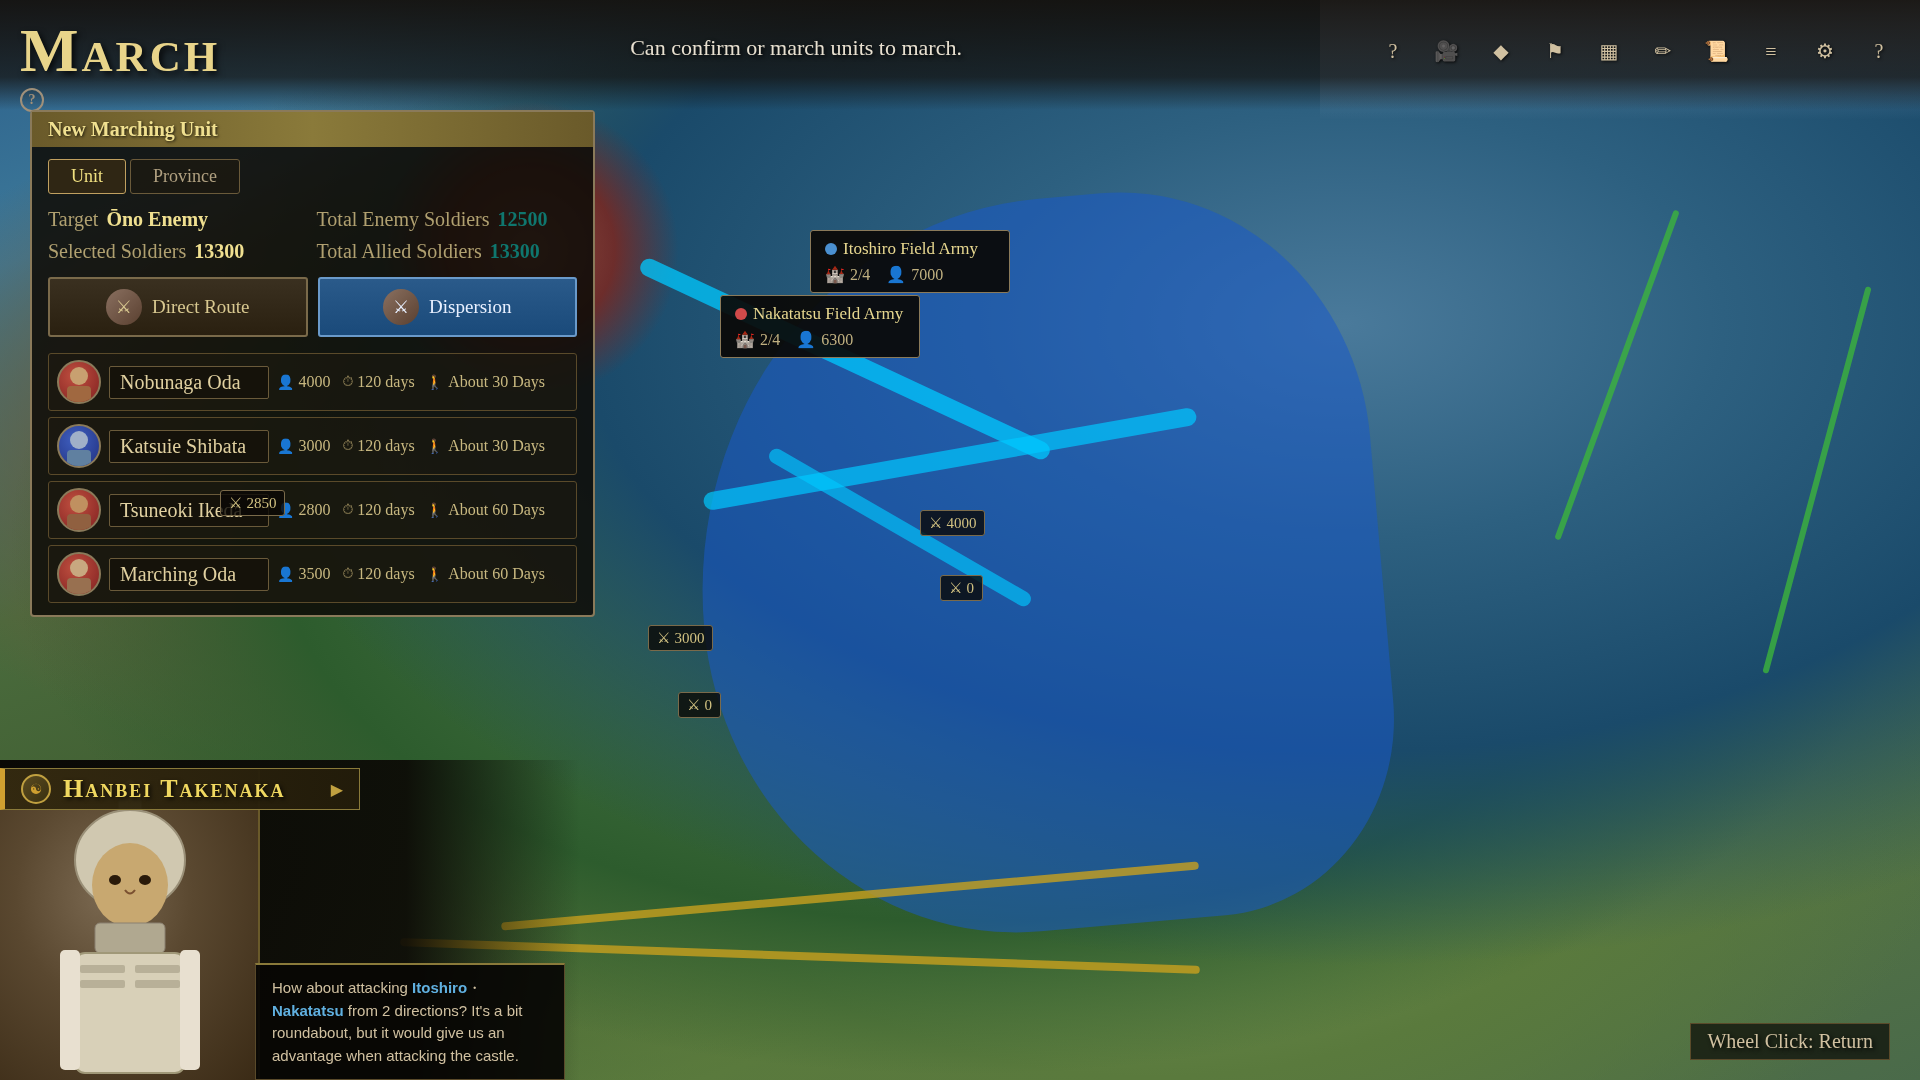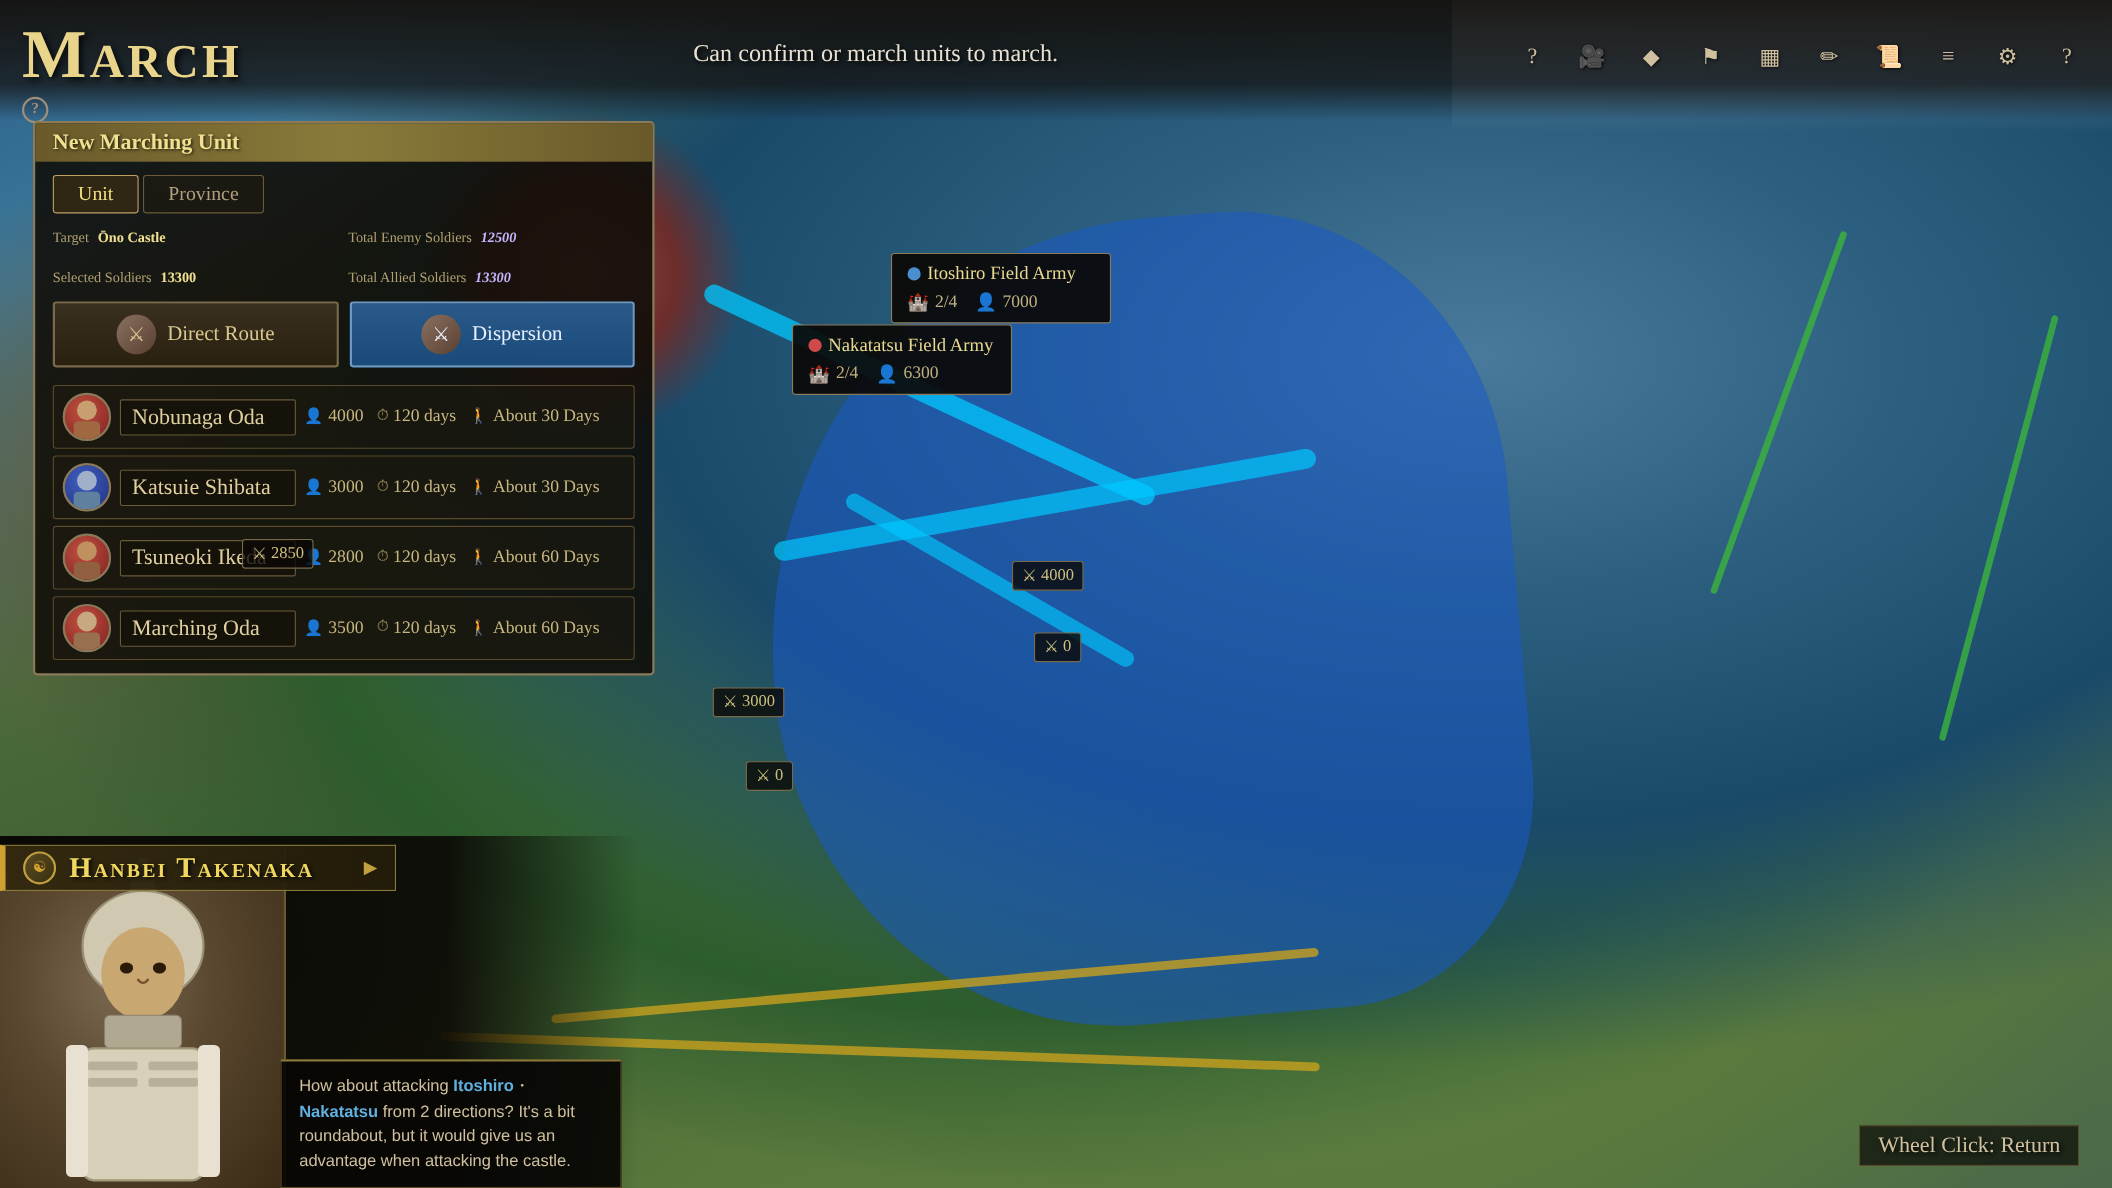--- a/index.html
+++ b/index.html
@@ -149,23 +149,23 @@
     .tab.inactive {
       background: rgba(30,25,15,0.6);
       border-color: #6a5a3a;
       color: #b0a080;
     }
 
     
     .target-info {
       display: grid;
       grid-template-columns: 1fr 1fr;
-      gap: 20px 8px;
+      gap: 9px 8px;
       margin-bottom: 14px;
-      font-size: 13px;
+      font-size: 20px;
       color: #d8c8a0;
     }
 
     .target-row {
       display: flex;
       gap: 8px;
       align-items: center;
     }
 
     .target-label {
@@ -177,23 +177,22 @@
       color: #f0e090;
       font-weight: bold;
     }
 
     .stat-label {
       color: #b0a070;
       white-space: nowrap;
     }
 
     .stat-value {
-      color: #c4b5fd;
+      color: #0f766e;
       font-weight: bold;
-      font-style: italic;
     }
 
     
     .route-buttons {
       display: flex;
       gap: 10px;
       margin-bottom: 16px;
     }
 
     .route-btn {
@@ -458,21 +457,21 @@
   <div class="panel-content">
 
     <div class="tabs">
       <div class="tab active">Unit</div>
       <div class="tab inactive">Province</div>
     </div>
 
     <div class="target-info">
       <div class="target-row">
         <span class="target-label">Target</span>
-        <span class="target-value">Ōno Castle</span>
+        <span class="target-value">Ōno Enemy</span>
       </div>
       <div class="target-row">
         <span class="stat-label">Total Enemy Soldiers</span>
         <span class="stat-value">12500</span>
       </div>
       <div class="target-row">
         <span class="target-label">Selected Soldiers</span>
         <span class="target-value">13300</span>
       </div>
       <div class="target-row">

